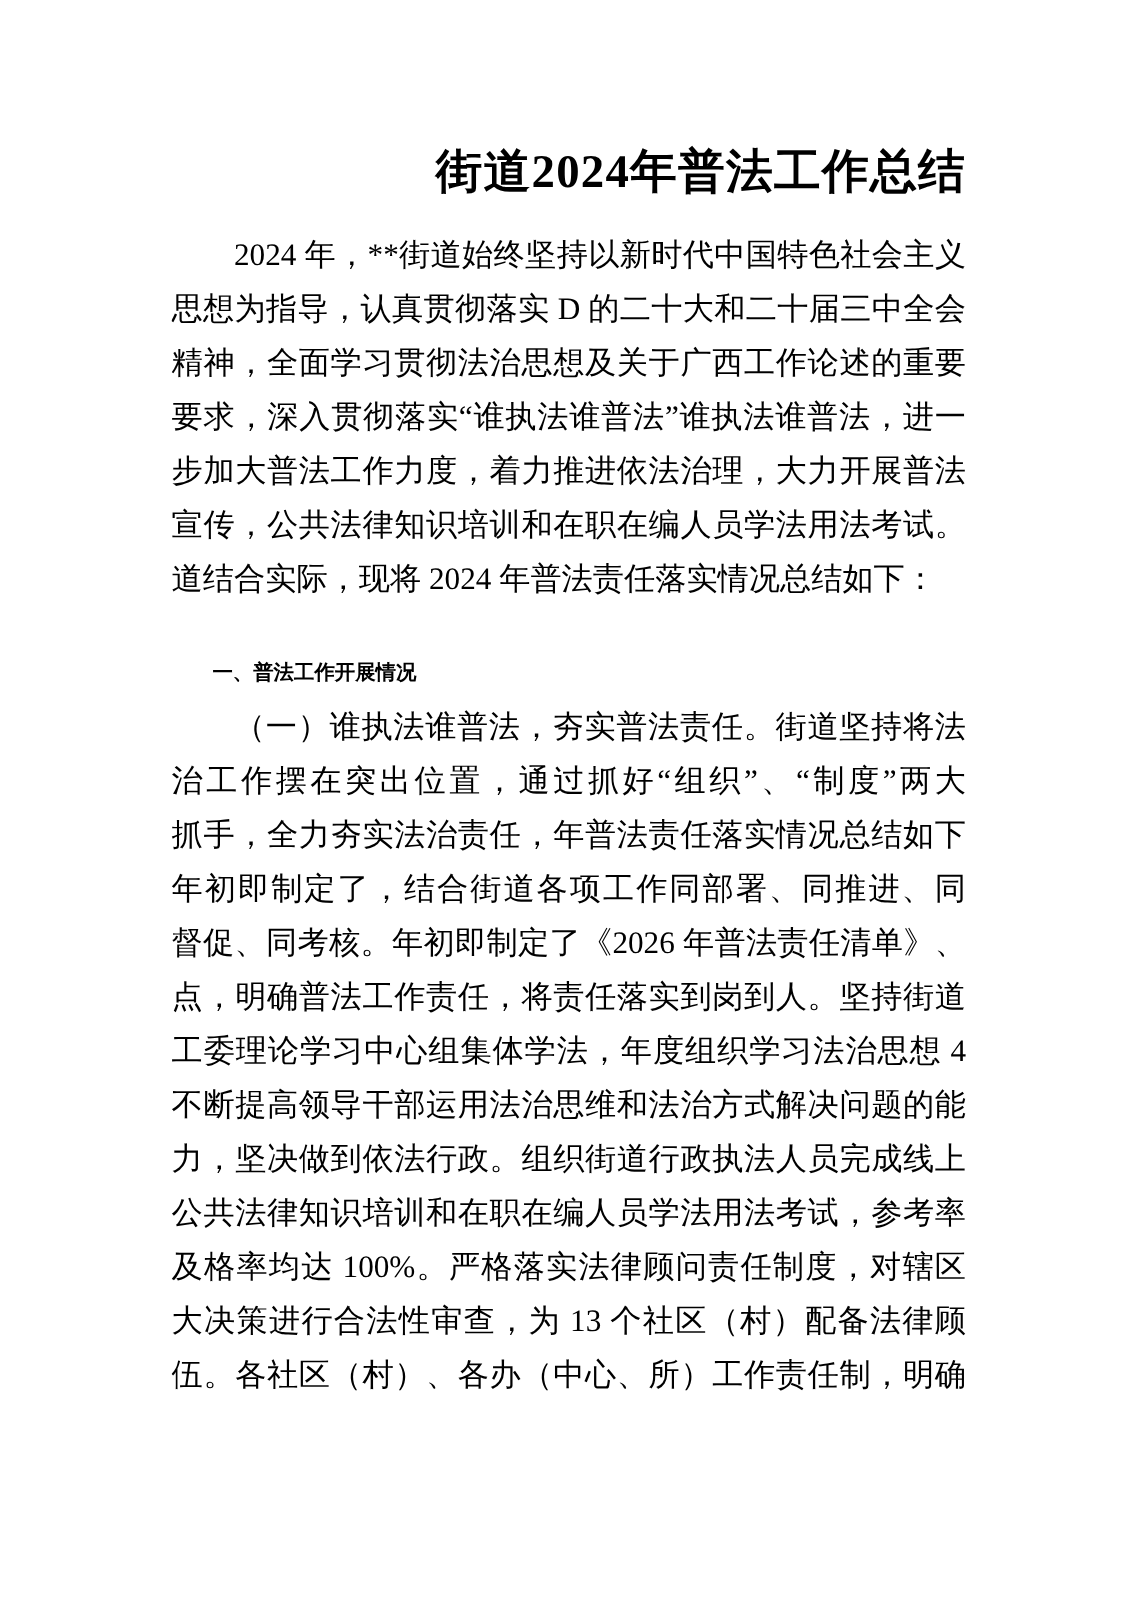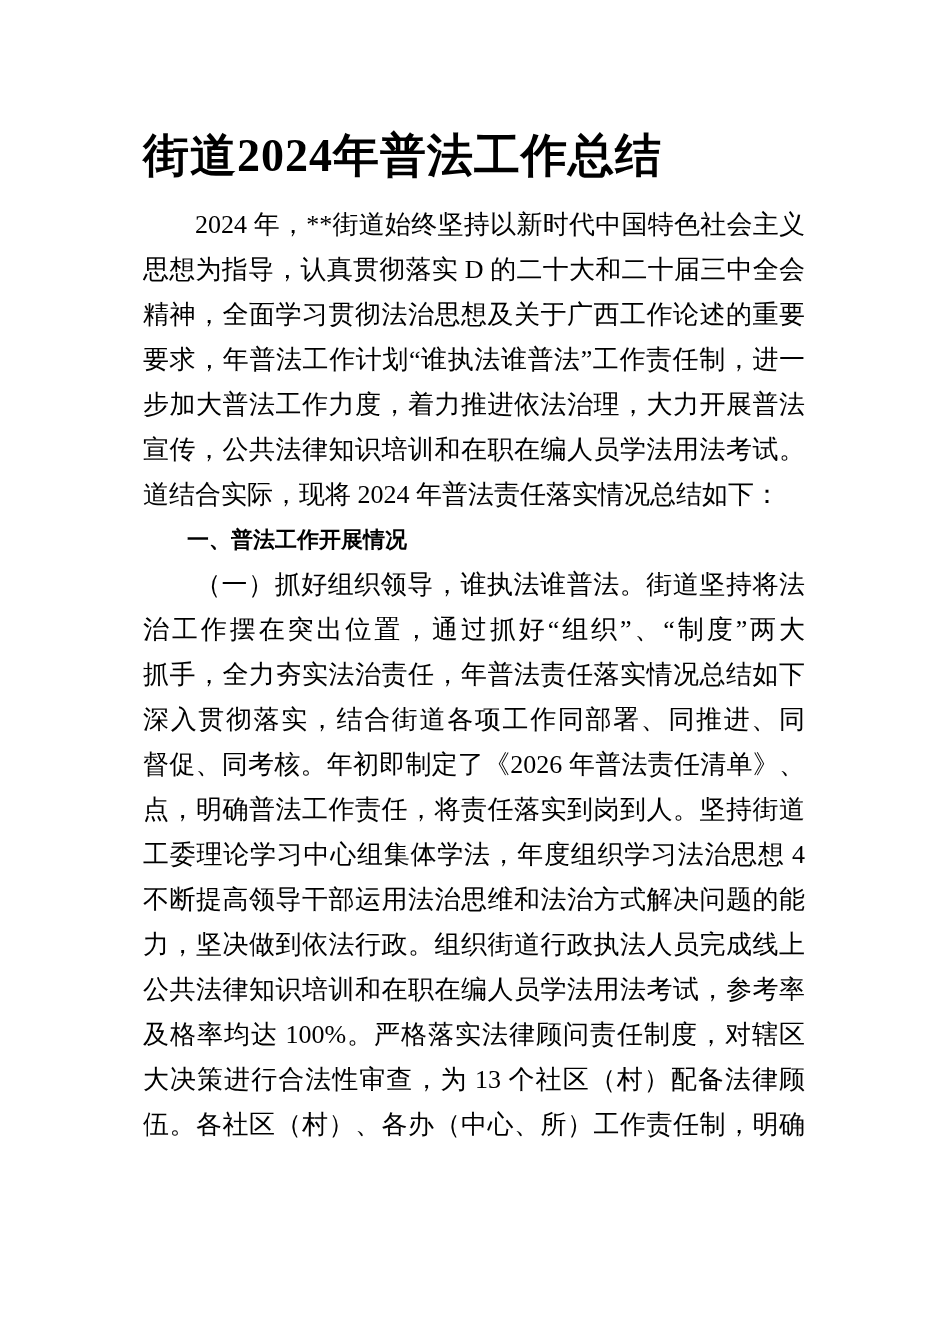--- a/index.html
+++ b/index.html
@@ -14,26 +14,26 @@
     background: #ffffff;
     color: #000000;
     overflow: hidden;
     box-sizing: border-box;
   }
   .content {
     box-sizing: border-box;
     padding: 116px 145px 0 143px;
   }
   .doc-title {
-    margin: 12px 0 18px 0;
+    margin: 0 0 18px 0;
     font-family: "Liberation Serif", "DejaVu Serif", serif;
     font-weight: 700;
-    font-size: 46px;
+    font-size: 39px;
     line-height: 56px;
-    text-align: left;
+    text-align: right;
     letter-spacing: 1px;
     white-space: nowrap;
   }
   .line {
     font-family: "Liberation Serif", "DejaVu Serif", serif;
     font-size: 26px;
     line-height: 45px;
     height: 45px;
     text-align: justify;
     overflow: hidden;
@@ -41,48 +41,49 @@
   
   .fill {
     text-align-last: justify;
   }
   .indent {
     text-indent: 2em;
   }
   .heading {
     font-family: "Liberation Sans", "DejaVu Sans", sans-serif;
     font-weight: 700;
-    font-size: 22px;
+    font-size: 17px;
+    margin-top: 33px;
   }
 </style>
 </head>
 <body>
 
 <div class="page">
   <div class="content">
 
     <h1 class="doc-title">街道2024年普法工作总结</h1>
 
     <div>
       <div class="line fill indent">2024 年，**街道始终坚持以新时代中国特色社会主义</div>
       <div class="line fill">思想为指导，认真贯彻落实 D 的二十大和二十届三中全会</div>
       <div class="line fill">精神，全面学习贯彻法治思想及关于广西工作论述的重要</div>
-      <div class="line fill">要求，年普法工作计划“谁执法谁普法”工作责任制，进一</div>
+      <div class="line fill">要求，深入贯彻落实“谁执法谁普法”谁执法谁普法，进一</div>
       <div class="line fill">步加大普法工作力度，着力推进依法治理，大力开展普法</div>
       <div class="line fill">宣传，公共法律知识培训和在职在编人员学法用法考试。街</div>
       <div class="line">道结合实际，现将 2024 年普法责任落实情况总结如下：</div>
     </div>
 
     <div class="line heading indent">一、普法工作开展情况</div>
 
     <div>
-      <div class="line fill indent">（一）抓好组织领导，谁执法谁普法。街道坚持将法</div>
+      <div class="line fill indent">（一）谁执法谁普法，夯实普法责任。街道坚持将法</div>
       <div class="line fill">治工作摆在突出位置，通过抓好“组织”、“制度”两大</div>
       <div class="line fill">抓手，全力夯实法治责任，年普法责任落实情况总结如下</div>
-      <div class="line fill">深入贯彻落实，结合街道各项工作同部署、同推进、同</div>
+      <div class="line fill">年初即制定了，结合街道各项工作同部署、同推进、同</div>
       <div class="line fill">督促、同考核。年初即制定了《2026 年普法责任清单》、</div>
       <div class="line fill">点，明确普法工作责任，将责任落实到岗到人。坚持街道 D</div>
       <div class="line fill">工委理论学习中心组集体学法，年度组织学习法治思想 4 次，</div>
       <div class="line fill">不断提高领导干部运用法治思维和法治方式解决问题的能</div>
       <div class="line fill">力，坚决做到依法行政。组织街道行政执法人员完成线上</div>
       <div class="line fill">公共法律知识培训和在职在编人员学法用法考试，参考率</div>
       <div class="line fill">及格率均达 100%。严格落实法律顾问责任制度，对辖区重</div>
       <div class="line fill">大决策进行合法性审查，为 13 个社区（村）配备法律顾问，</div>
       <div class="line fill">伍。各社区（村）、各办（中心、所）工作责任制，明确普</div>
     </div>

